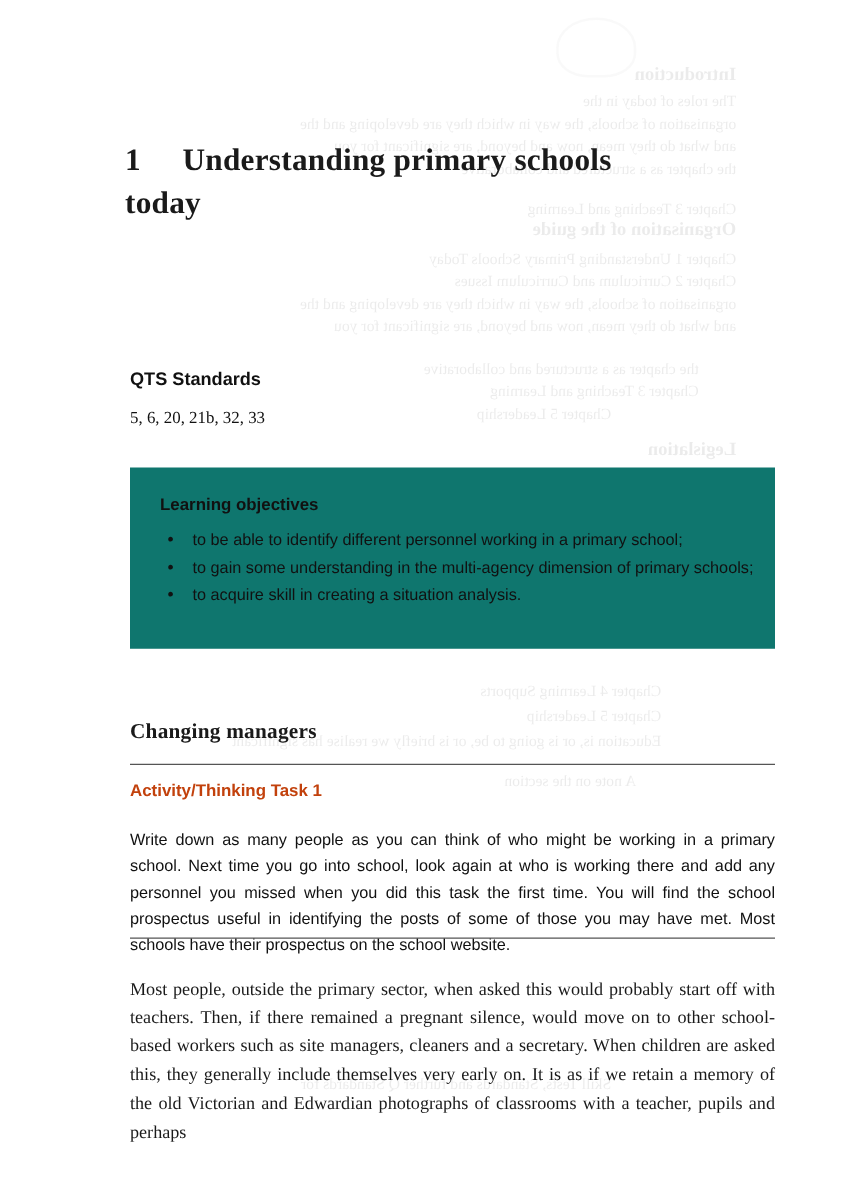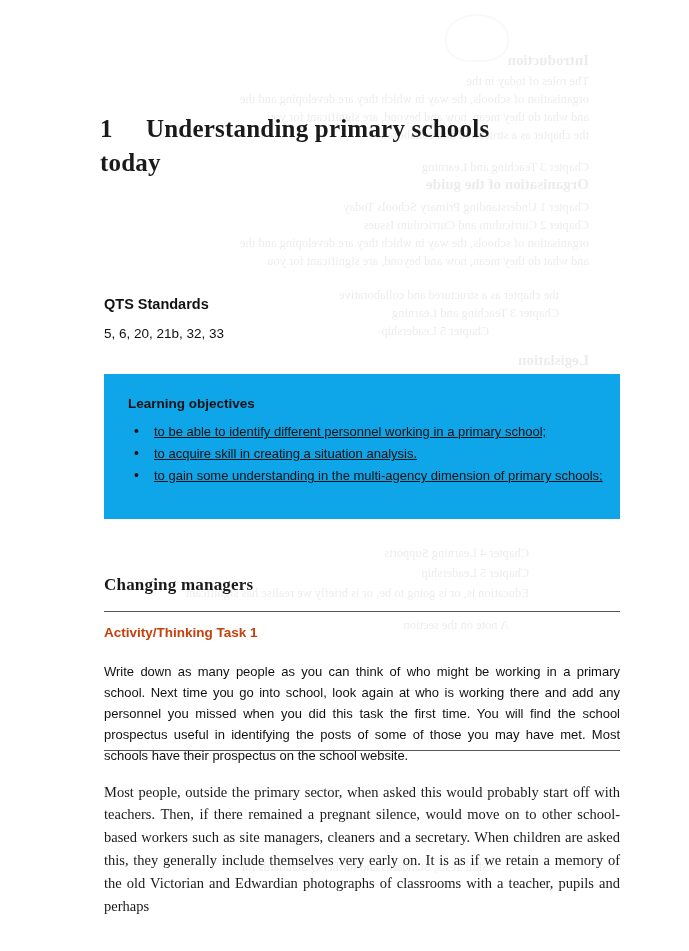--- a/index.html
+++ b/index.html
@@ -80,32 +80,32 @@
     top: 296px;
     font-family: "Liberation Sans", sans-serif;
     font-weight: bold;
     font-size: 14.5px;
     color: #111;
   }
   .qts-list {
     position: absolute;
     left: 104px;
     top: 326px;
-    font-family: Liberation Sans, sans-serif;
+    font-family: Liberation Serif, serif;
     font-size: 13.5px;
     color: #111;
   }
 
   .objectives-box {
     position: absolute;
     left: 104px;
     top: 374px;
     width: 516px;
     height: 145px;
-    background: #0ea5e9;
+    background: #0f766e;
   }
   .objectives-title {
     position: absolute;
     left: 24px;
     top: 22px;
     font-family: "Liberation Sans", sans-serif;
     font-weight: bold;
     font-size: 13.5px;
     color: #111;
   }
@@ -119,21 +119,20 @@
     list-style: none;
     font-family: "Liberation Sans", sans-serif;
     font-size: 13px;
     line-height: 1.55;
     color: #111;
   }
   .objectives-list li {
     position: relative;
     padding-left: 28px;
     margin-bottom: 2px;
-    text-decoration: underline;
   }
   .objectives-list li::before {
     content: "\2022";
     position: absolute;
     left: 8px;
     top: -1px;
     font-size: 14px;
   }
 
   .section-head {
@@ -225,22 +224,22 @@
     <span class="num">1</span><span class="ttl">Understanding primary schools today</span>
   </h1>
 
   <div class="qts-head">QTS Standards</div>
   <div class="qts-list">5, 6, 20, 21b, 32, 33</div>
 
   <div class="objectives-box">
     <div class="objectives-title">Learning objectives</div>
     <ul class="objectives-list">
       <li>to be able to identify different personnel working in a primary school;</li>
+      <li>to gain some understanding in the multi-agency dimension of primary schools;</li>
       <li>to acquire skill in creating a situation analysis.</li>
-      <li>to gain some understanding in the multi-agency dimension of primary schools;</li>
     </ul>
   </div>
 
   <h2 class="section-head">Changing managers</h2>
 
   <div class="rule rule-top"></div>
   <div class="activity-head">Activity/Thinking Task 1</div>
   <p class="activity-body">Write down as many people as you can think of who might be working in a primary school. Next time you go into school, look again at who is working there and add any personnel you missed when you did this task the first time. You will find the school prospectus useful in identifying the posts of some of those you may have met. Most schools have their prospectus on the school website.</p>
   <div class="rule rule-bottom"></div>
 

